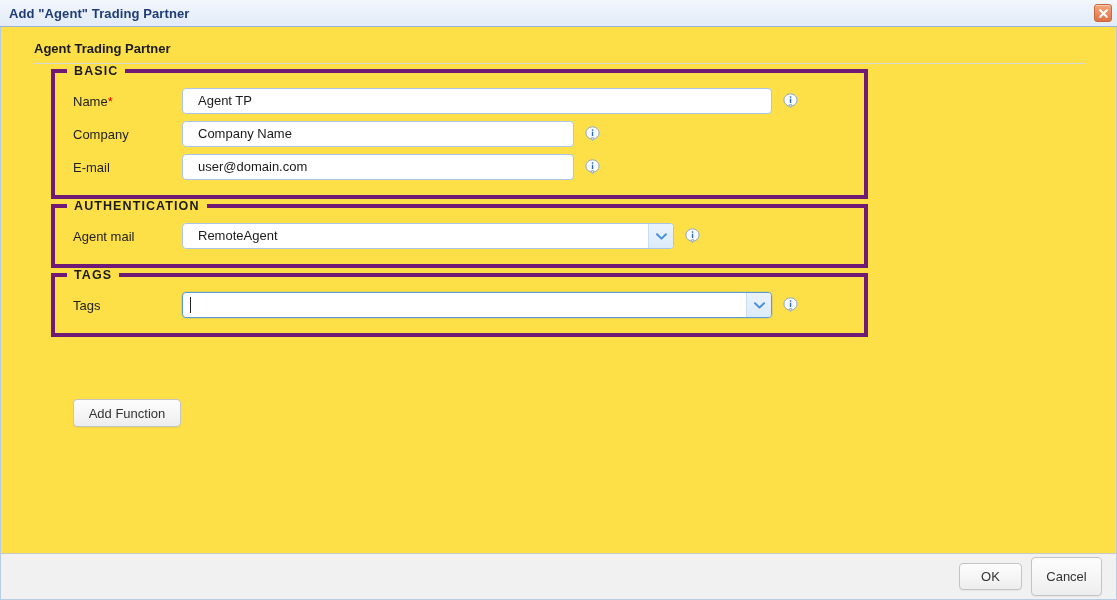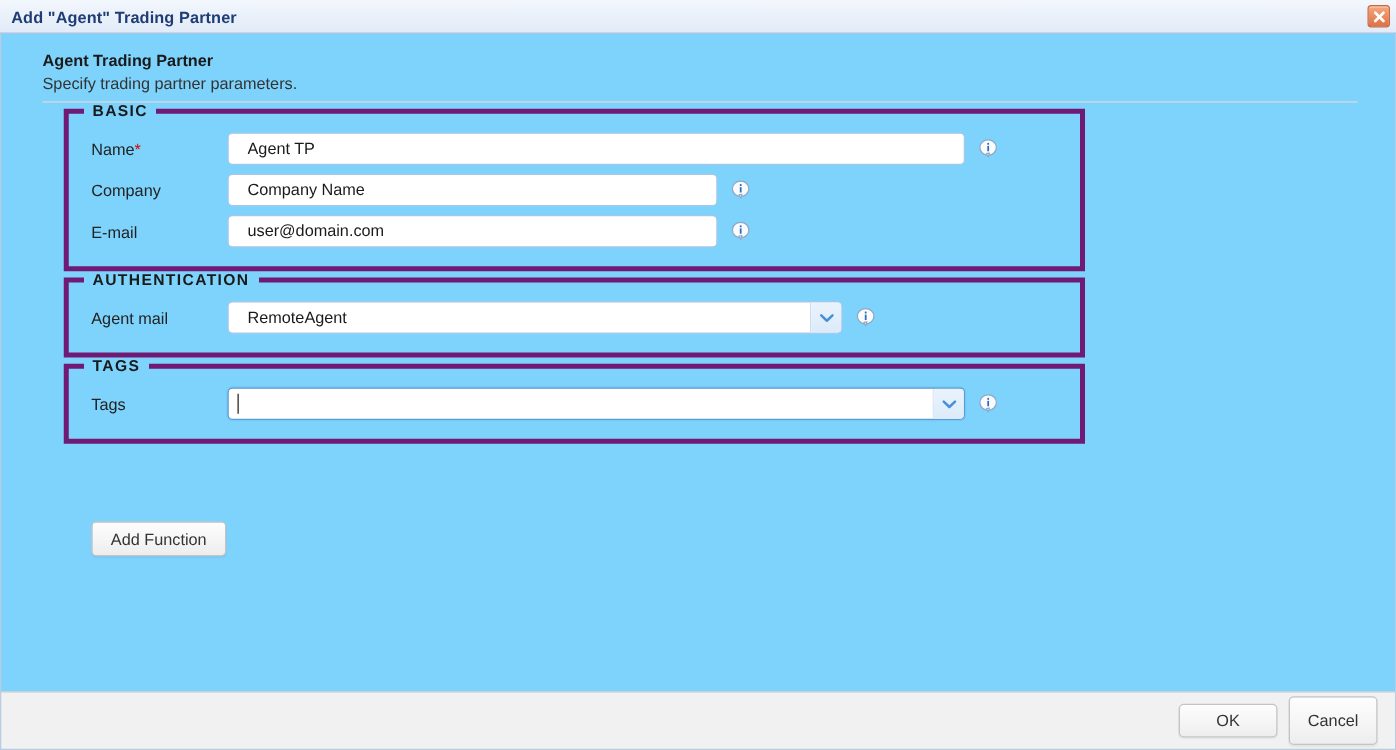--- a/index.html
+++ b/index.html
@@ -63,21 +63,21 @@
     align-items: center;
     justify-content: center;
     box-sizing: border-box;
   }
   .close-btn svg { display: block; }
 
   
   .dialog-body {
     flex: 1 1 auto;
     position: relative;
-    background: #7dd3fc;
+    background: #fde047;
     border-left: 1px solid #b9ccе5;
     border-left: 1px solid #b9cce5;
     border-right: 1px solid #b9cce5;
     box-sizing: border-box;
     overflow: hidden;
   }
 
   .page-header {
     padding: 14px 22px 0 33px;
   }
@@ -256,42 +256,41 @@
     background: #f1f1f1;
     border: 1px solid #b9cce5;
     border-top: 1px solid #c9c9c9;
     box-sizing: border-box;
     display: flex;
     align-items: center;
     justify-content: flex-end;
     padding-right: 14px;
     gap: 9px;
   }
-  .btn-ok     { width: 79px; height: 27px; text-align: center; }
+  .btn-ok     { width: 63px; height: 27px; text-align: center; }
   .btn-cancel { width: 71px; height: 39px; }
 </style>
 </head>
 <body>
 
 <div class="window">
 
   <div class="titlebar">
     <span class="titlebar-text">Add "Agent" Trading Partner</span>
     <div class="close-btn">
       <svg width="11" height="11" viewBox="0 0 11 11">
         <path d="M2.2 2.2 L8.8 8.8 M8.8 2.2 L2.2 8.8" stroke="#ffffff" stroke-width="2.1" stroke-linecap="round"></path>
       </svg>
     </div>
   </div>
 
   <div class="dialog-body">
 
     <div class="page-header">
       <div class="page-title">Agent Trading Partner</div>
-      <div class="page-subtitle">Specify trading partner parameters.</div>
       <div class="header-rule"></div>
     </div>
 
     <div class="form-area">
 
       <fieldset class="group group-basic">
         <legend>BASIC</legend>
         <div class="group-inner">
 
           <div class="row">

